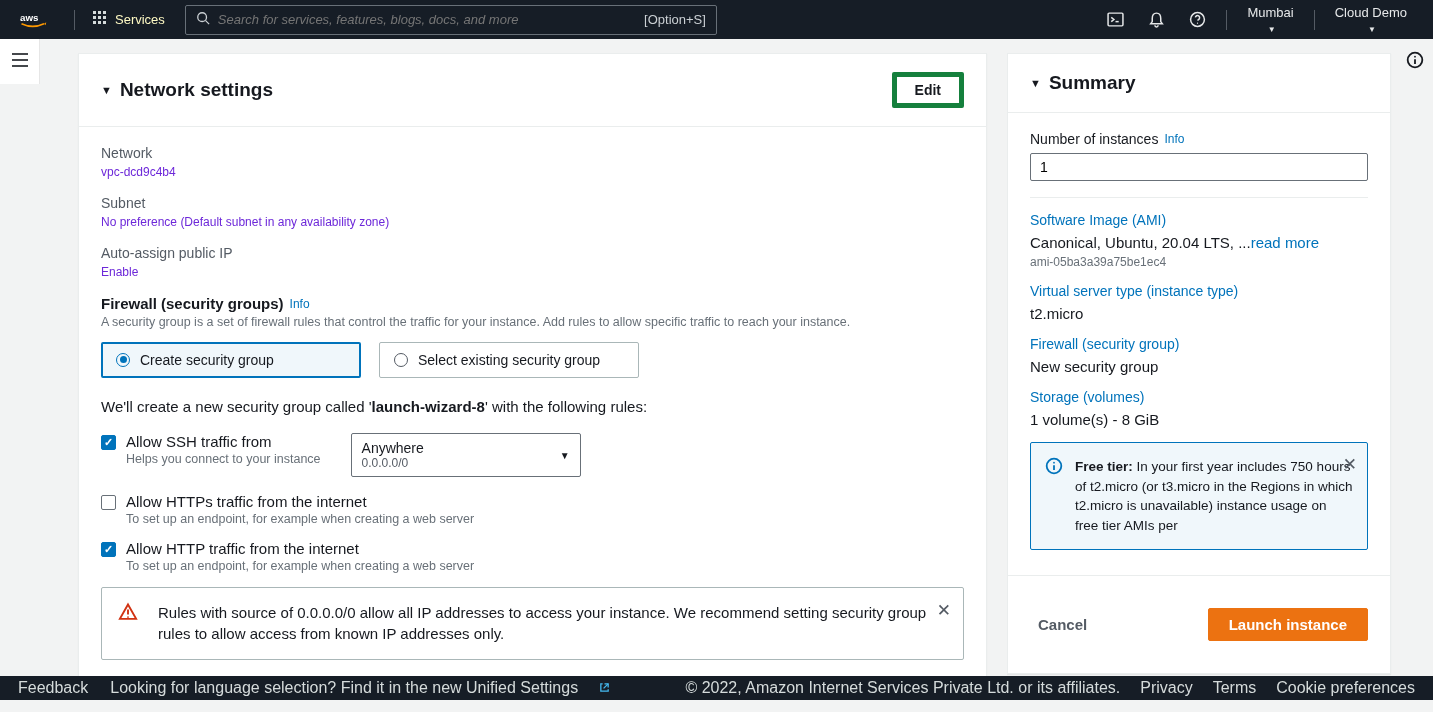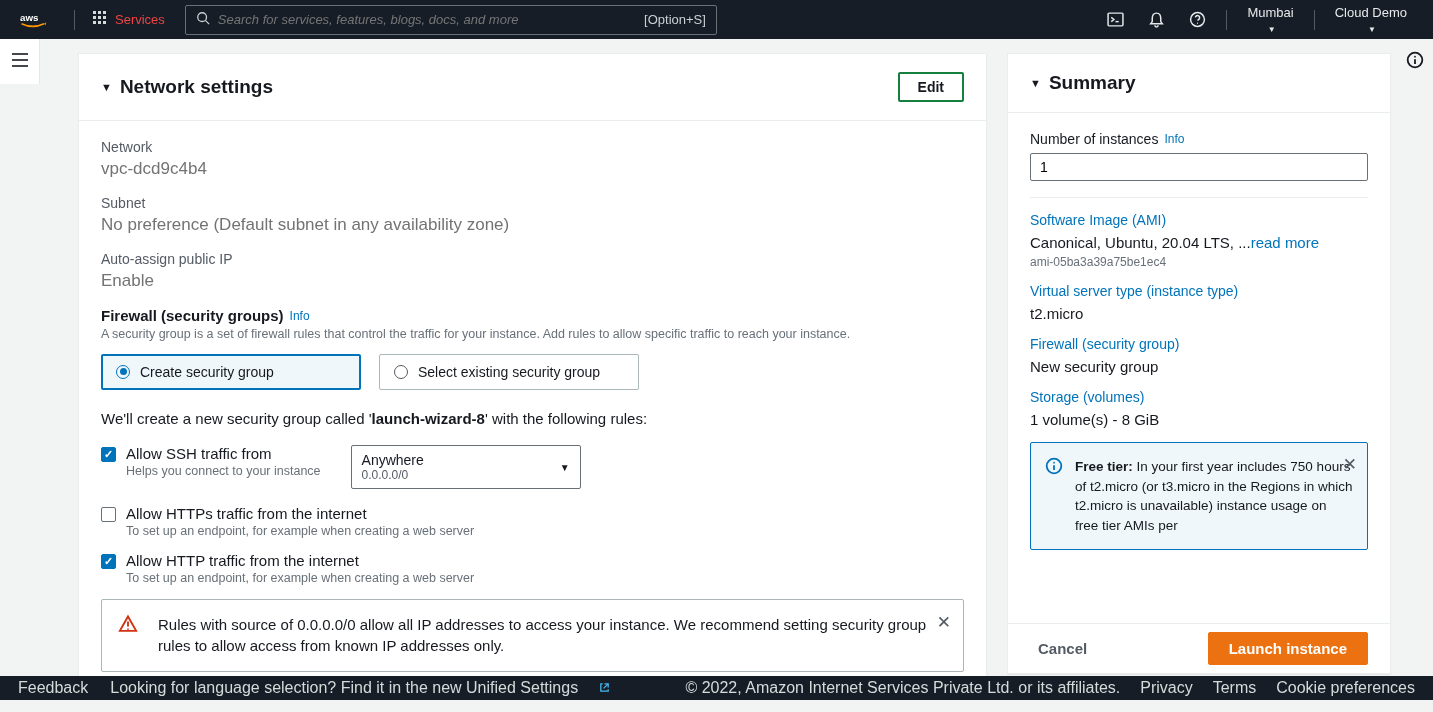--- a/index.html
+++ b/index.html
@@ -25,21 +25,21 @@
   }
   .aws-logo {
     padding: 0 14px 0 18px;
     display: flex;
     align-items: center;
   }
   .aws-logo svg { height: 18px; }
   .nav-divider { width: 1px; height: 20px; background: #545b64; margin: 0 8px; }
   .services-btn {
     display: flex; align-items: center; gap: 8px; padding: 0 10px;
-    cursor: pointer; color: #ef4444;
+    cursor: pointer; color: #fef9c3;
   }
   .services-grid { display: inline-block; }
   .search-box {
     margin-left: 10px; flex: 0 0 auto; width: 532px; height: 30px;
     border: 1px solid #687078; background: #161d26;
     display: flex; align-items: center; padding: 0 10px; border-radius: 2px;
     color: #879196;
   }
   .search-box input {
     flex: 1; background: transparent; border: none; outline: none;
@@ -84,28 +84,28 @@
   .panel-header {
     display: flex; align-items: center; padding: 18px 22px;
     border-bottom: 1px solid #eaeded;
   }
   .panel-header h2 {
     font-size: 19px; font-weight: 700; display: flex; align-items: center; gap: 8px;
   }
   .caret-collapse { font-size: 11px; }
   .panel-header .spacer { flex: 1; }
   .edit-btn {
-    border: 2px solid #15803d; background: #fff; padding: 5px 18px;
+    border: 5px solid #15803d; background: #fff; padding: 5px 18px;
     font-size: 14px; font-weight: 700; color: #16191f; cursor: pointer;
     border-radius: 2px;
   }
   .panel-body { padding: 18px 22px 22px; }
 
   .field-label { color: #545b64; font-size: 14px; margin-bottom: 4px; }
-  .field-value { font-size: 17px; color: #737373; margin-bottom: 16px; }
+  .field-value { font-size: 12px; color: #6d28d9; margin-bottom: 16px; }
   .field-bold-label { font-size: 15px; font-weight: 700; margin-bottom: 2px; display:flex; align-items:center; gap:6px;}
   .info-link { color: #0073bb; font-size: 12px; font-weight: 400; cursor:pointer;}
   .help-text { font-size: 12.5px; color: #687078; margin-bottom: 10px; line-height:1.4; }
 
   .toggle-row { display: flex; gap: 18px; margin-bottom: 20px; flex-wrap: wrap; }
   .toggle-opt {
     border: 1px solid #aab7b8; padding: 9px 14px; border-radius: 2px;
     display: flex; align-items: center; gap: 10px; cursor: pointer;
     min-width: 260px; font-size:14px;
   }
@@ -174,21 +174,21 @@
   .tier-box {
     border:1px solid #0073bb; background:#f0f7fb; border-radius:2px;
     padding: 14px 14px 14px 14px; position:relative; margin-top:4px;
     display:flex; gap:12px; font-size:13.5px; line-height:1.45;
   }
   .info-icon { color:#0073bb; flex-shrink:0; }
   .tier-text b { font-weight:700;}
   .tier-close { position:absolute; right:10px; top:10px; cursor:pointer; color:#545b64; font-size:17px;}
 
   .summary-footer {
-    border-top:1px solid #eaeded; padding: 8px 22px;
+    border-top:1px solid #eaeded; padding: 32px 22px;
     display:flex; justify-content:space-between; align-items:center;
   }
   .cancel-btn { background:none; border:none; font-size:15px; font-weight:700; color:#545b64; cursor:pointer; padding:6px 8px;}
   .launch-btn {
     background:#ec7211; border:1px solid #ec7211; color:#fff;
     font-size:15px; font-weight:700; padding:7px 20px; border-radius:2px; cursor:pointer;
   }
 
   
   .footer {

